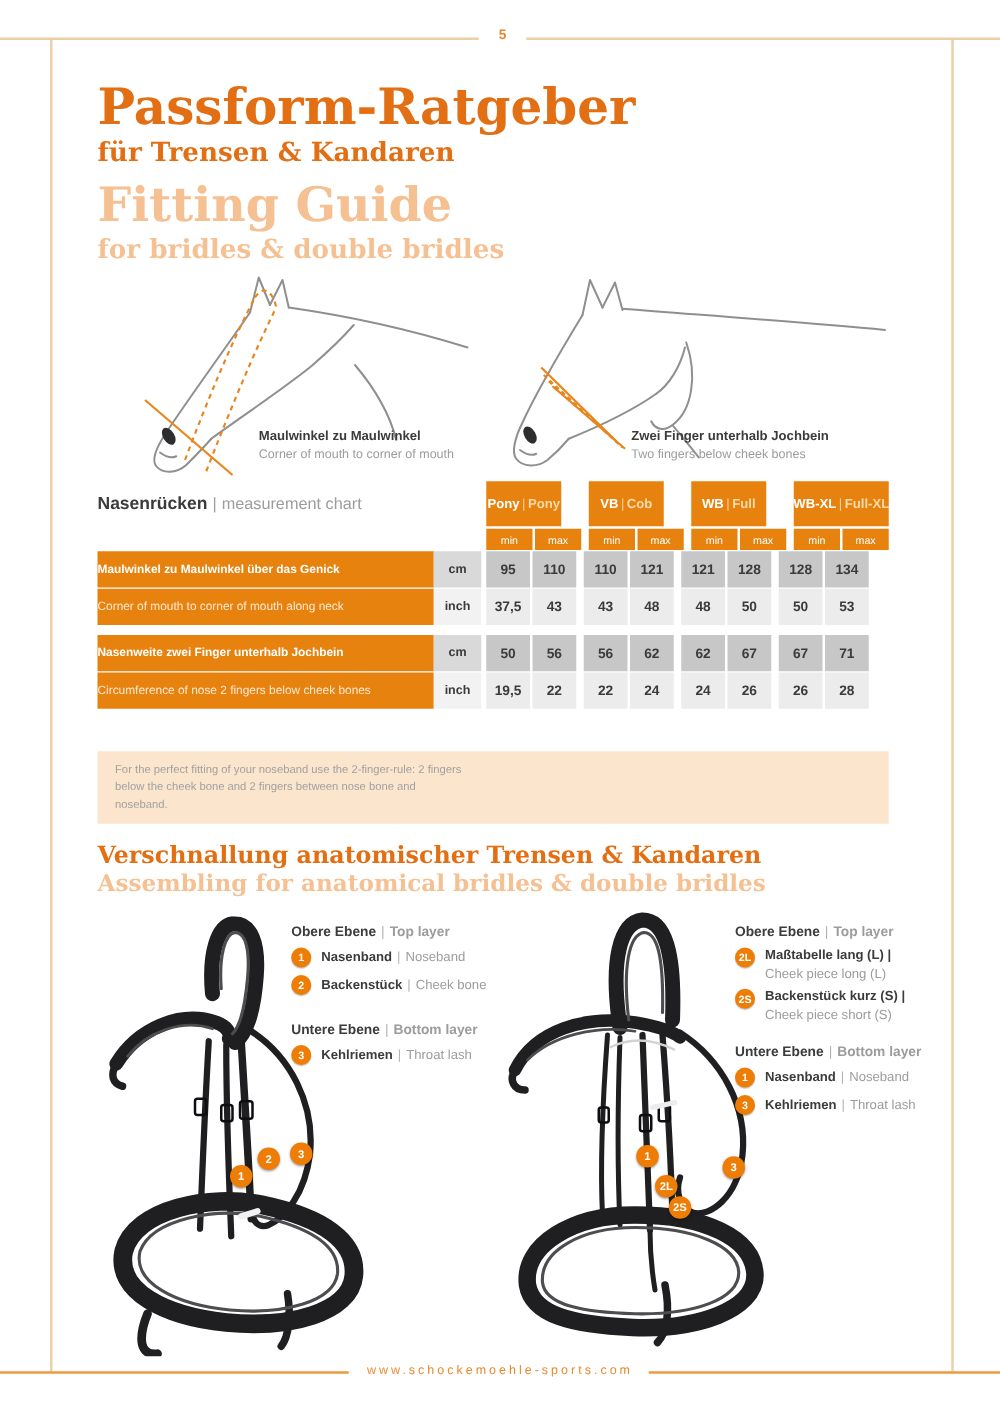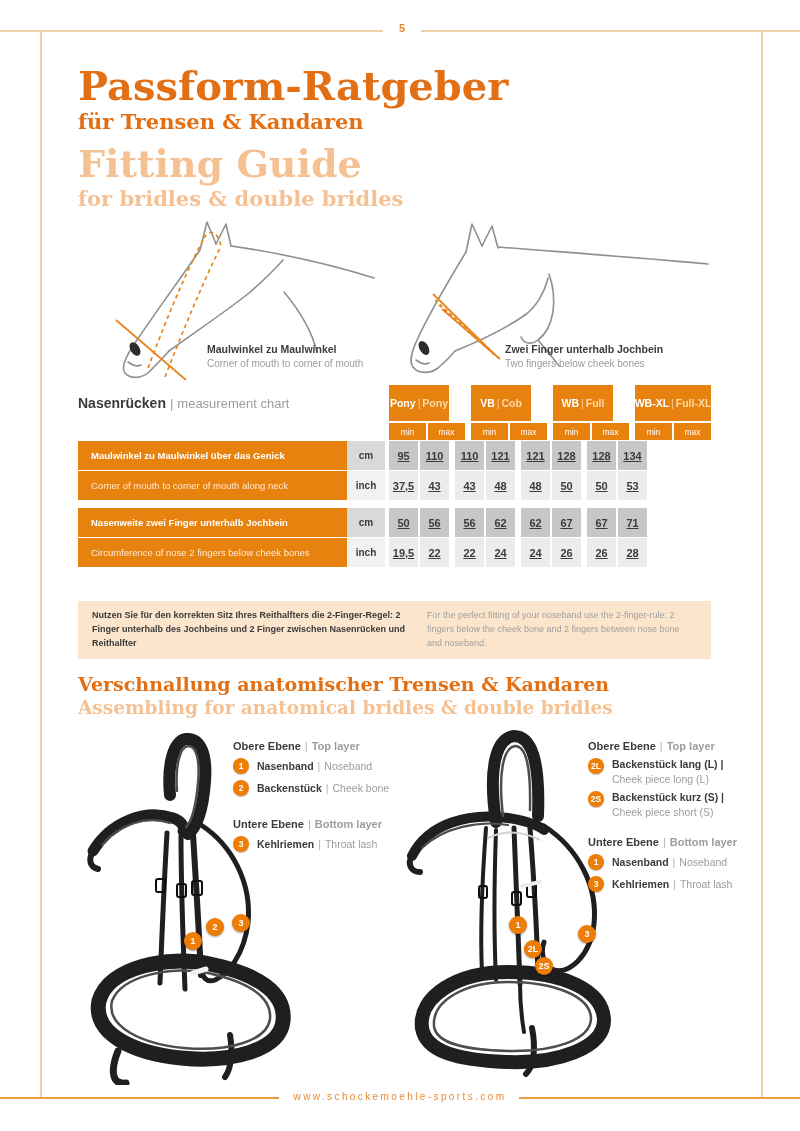--- a/index.html
+++ b/index.html
@@ -35,28 +35,28 @@
   .size-group:last-child,.mm-group:last-child,.grp:last-child{margin-right:0;}
   .size-group .psep{color:#ffcf9e;font-weight:400;margin:0 2px;}
   .size-group .pen{color:#ffd9a8;}
   .mm-row{display:flex;margin-left:311px;margin-top:2px;}
   .mm-group{display:flex;width:76px;margin-right:6px;}
   .mm-cell{width:37px;height:17px;background:#e8820f;display:flex;align-items:center;justify-content:center;
            color:#fff;font-size:8.5px;}
   .mm-cell:first-child{margin-right:2px;}
   .data-row{display:flex;margin-top:1px;height:29px;}
   .data-row.gap{margin-top:8px;}
-  .lab{width:269px;background:#e8820f;display:flex;align-items:center;padding-left:13px;box-sizing:border-box;
+  .lab{width:269px;background:#e8820f;display:flex;align-items:center;box-sizing:border-box;
        font-size:9.5px;color:#fff;}
   .lab.de{font-weight:700;}
   .lab.en{color:#ffe9d2;font-weight:400;}
   .unit{width:38px;display:flex;align-items:center;justify-content:center;font-size:10px;font-weight:700;color:#3b3b3a;}
   .unit.d{background:#d9d9d9;}.unit.l{background:#f2f2f2;}
   .spacer4{width:4px;}
-  .grp{display:flex;width:60px;margin-right:6px;text-decoration:underline;}
+  .grp{display:flex;width:72px;margin-right:6px;}
   .val{width:37px;display:flex;align-items:center;justify-content:center;font-size:11px;font-weight:700;color:#3b3b3a;}
   .val:first-child{margin-right:2px;}
   .val.d{background:#c7c7c7;}.val.l{background:#ececec;}
 
   
   .note{position:absolute;left:78px;top:601px;width:633px;height:58px;background:#fbe5cd;
         display:flex;align-items:center;box-sizing:border-box;padding:0 14px;gap:20px;}
   .note .n-de{width:330px;font-size:9px;line-height:1.55;color:#3b3b3a;font-weight:700;}
   .note .n-en{width:283px;font-size:9px;line-height:1.55;color:#a2a19f;}
 
@@ -276,21 +276,20 @@
           <div class="val l">26</div>
         </div>
       <div class="grp">
           <div class="val l">26</div>
           <div class="val l">28</div>
         </div>
     </div>
   </div>
 
   <div class="note">
-    <div class="n-de">Nutzen Sie für den korrekten Sitz Ihres Reithalfters die 2-Finger-Regel: 2 Finger unterhalb des Jochbeins und 2 Finger zwischen Nasenrücken und Reithalfter</div>
     <div class="n-en">For the perfect fitting of your noseband use the 2-finger-rule: 2 fingers below the cheek bone and 2 fingers between nose bone and noseband.</div>
   </div>
 
   <div class="t-de" style="top:675px;font-size:19px;">Verschnallung anatomischer Trensen &amp; Kandaren</div>
   <div class="t-en" style="top:699px;font-size:18.5px;">Assembling for anatomical bridles &amp; double bridles</div>
 
   <div class="bridle" style="left:80px;top:733px;width:232px;height:352px;">
     <svg width="232" height="352" viewBox="0 0 232 352">
       <g stroke="#1f1f22" fill="none" stroke-linecap="round" stroke-linejoin="round">
         <path d="M90,62 C87,30 94,8 106,6 C121,5 127,22 125,48 C123,76 117,94 108,101" stroke-width="12"></path>
@@ -382,21 +381,21 @@
     <div class="marker" style="left:182px;top:199px;">3</div>
   </div>
 
   <div class="legend" style="left:588px;top:740px;">
     <div class="lg-h">
       <span class="de">Obere Ebene</span><span class="sep">|</span><span class="en">Top layer</span>
     </div>
     <div class="lg-item two">
       <span class="badge">2L</span>
       <span class="lines">
-        <span class="de" style="display:block;">Backenstück lang (L) |</span>
+        <span class="de" style="display:block;">Maßtabelle lang (L) |</span>
         <span class="en" style="display:block;margin-top:3px;">Cheek piece long (L)</span>
       </span>
     </div>
     <div class="lg-item two">
       <span class="badge">2S</span>
       <span class="lines">
         <span class="de" style="display:block;">Backenstück kurz (S) |</span>
         <span class="en" style="display:block;margin-top:3px;">Cheek piece short (S)</span>
       </span>
     </div>

